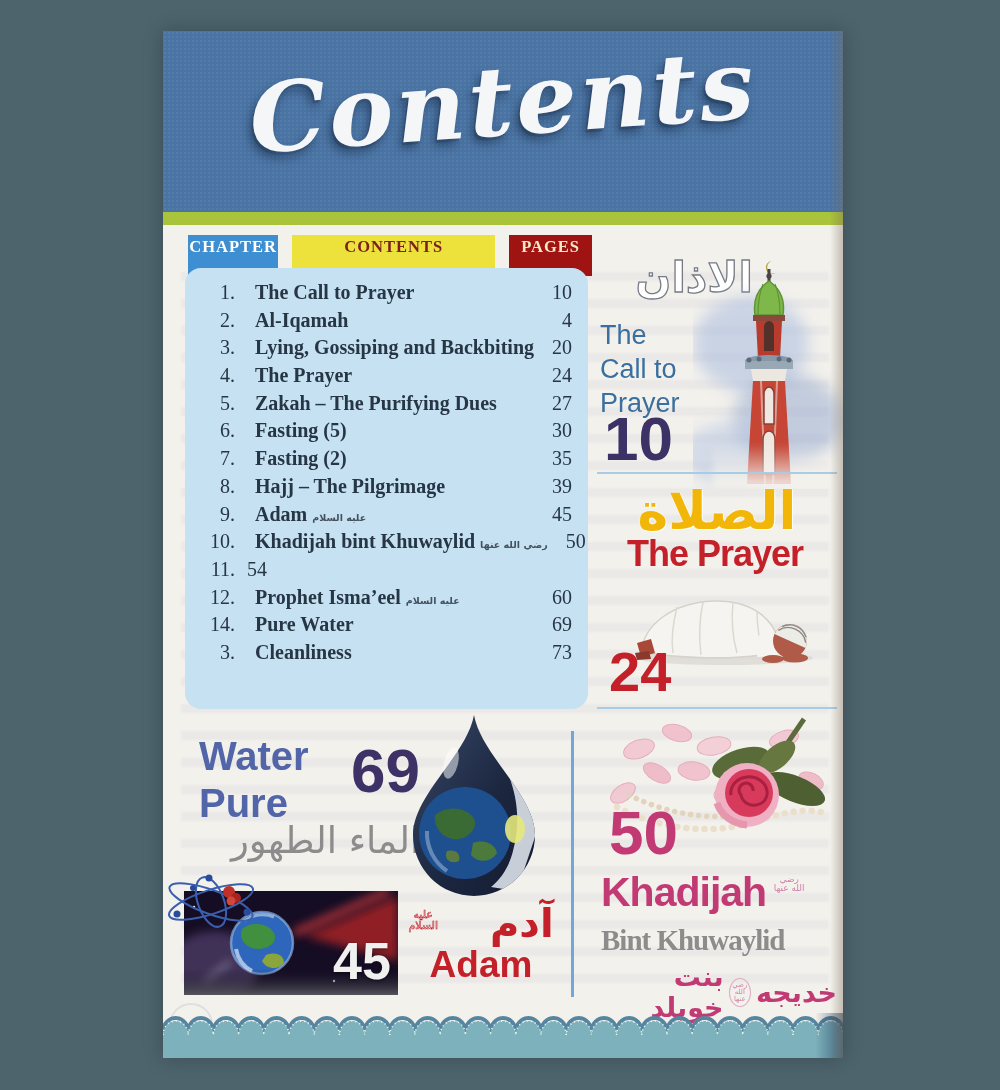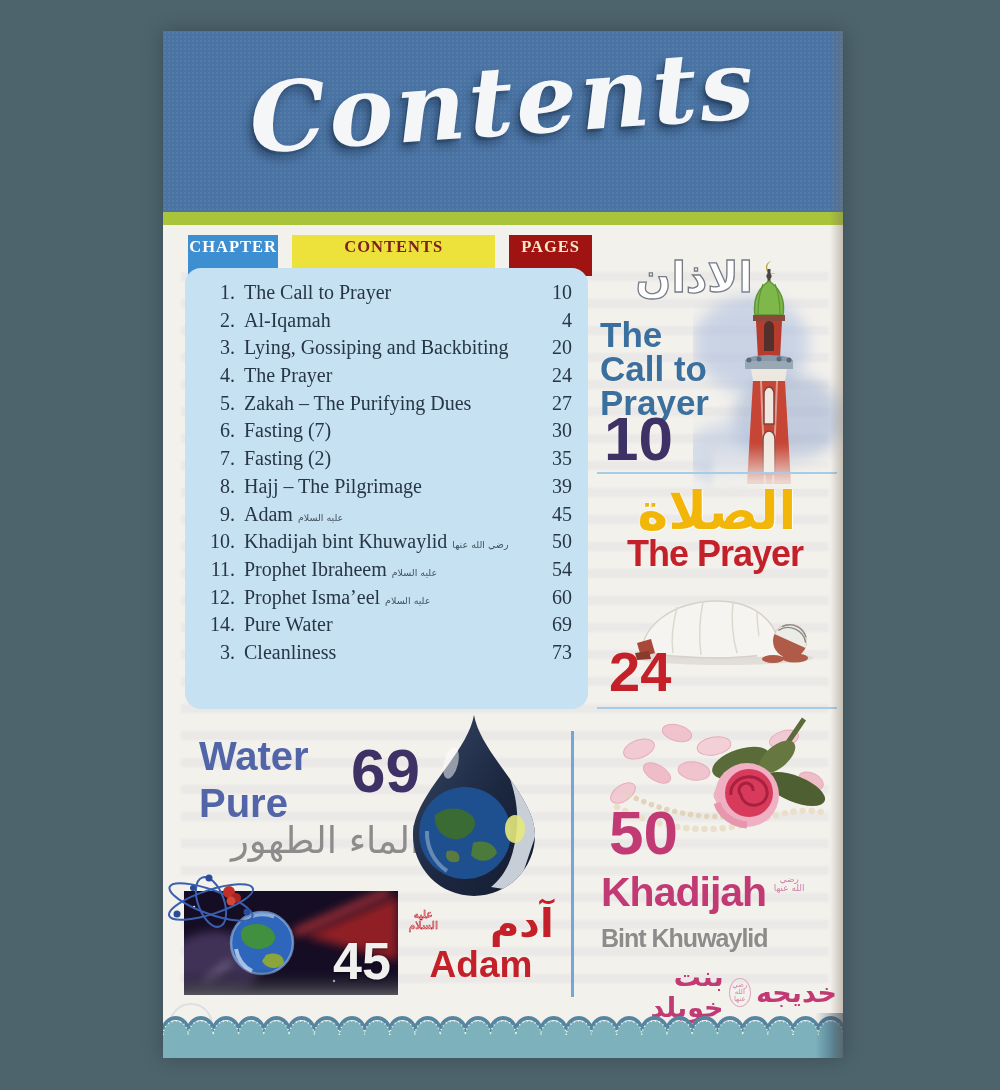--- a/index.html
+++ b/index.html
@@ -27,50 +27,50 @@
        text-align:center;letter-spacing:1px;gap:14px;}
   .cell-chapter{width:97px;background:var(--chapter_cell,#3e8ed2);color:#fff;}
   .cell-contents{width:218px;background:var(--contents_cell,#ece23b);color:var(--contents_text,#7c2020);}
   .cell-pages{width:89px;background:var(--pages_cell,#a01313);color:var(--pages_text,#f3e9c6);}
   
   .toc-panel{position:absolute;left:22px;top:237px;width:403px;height:441px;background:var(--panel_blue,#c6e1f2);
        border-radius:16px;padding:13px 0;box-sizing:border-box;overflow:hidden;}
   .toc-row{display:flex;align-items:baseline;height:27.7px;padding:0 16px 0 14px;
        font-family:"Liberation Serif",serif;font-size:20px;color:#273645;}
   .toc-num{width:36px;text-align:right;flex:none;}
-  .toc-title{flex:1;margin-left:9px;white-space:nowrap;}
+  .toc-title{flex:1;margin-left:20px;white-space:nowrap;font-weight:bold;}
   .toc-hon{font-family:"DejaVu Sans",sans-serif;font-size:9.5px;color:#44525e;margin-right:6px;}
   .toc-page{width:32px;text-align:right;flex:none;}
   
   .ar{font-family:"DejaVu Sans",sans-serif;direction:rtl;}
   .divider{position:absolute;left:434px;width:240px;height:2px;background:#a8cbe6;}
   .vdivider{position:absolute;left:408px;top:700px;width:3px;height:266px;background:#5b9bd5;opacity:.85;}
   
   .ar-adhan{position:absolute;left:430px;top:222px;width:160px;font-size:42px;font-weight:bold;
        color:#fff;-webkit-text-stroke:1.3px #767c85;letter-spacing:1px;}
-  .call-lines{position:absolute;left:437px;top:287px;font-size:35px;line-height:34px;font-weight:bold;
+  .call-lines{position:absolute;left:437px;top:287px;font-size:27px;line-height:34px;font-weight:normal;
        color:var(--accent_blue,#3a6f9e);}
   .num-indigo{font-weight:bold;color:var(--accent_indigo,#3d3166);}
   .num-10{position:absolute;left:441px;top:372px;font-size:62px;}
   .minaret{position:absolute;left:530px;top:228px;}
   
   .ar-salah{position:absolute;left:434px;top:450px;width:240px;text-align:center;font-size:52px;
        font-weight:bold;color:var(--accent_gold,#f2b608);text-shadow:0 0 2px #fff,1px 1px 0 #fff;}
   .prayer-title{position:absolute;left:426px;top:502px;width:252px;text-align:center;
        font-size:36px;font-weight:bold;color:var(--accent_red,#c3202a);letter-spacing:-1px;}
   .man{position:absolute;left:444px;top:534px;}
   .num-24{position:absolute;left:446px;top:608px;font-size:56px;font-weight:bold;color:var(--accent_red,#c3202a);}
   
   .rose{position:absolute;left:436px;top:680px;}
   .num-50{position:absolute;left:446px;top:766px;font-size:62px;font-weight:bold;color:var(--accent_magenta,#c13a74);}
   .khadijah-row{position:absolute;left:438px;top:838px;display:flex;align-items:flex-start;
        font-size:41px;font-weight:bold;color:var(--accent_magenta,#c13a74);letter-spacing:-1px;}
   .seal-en{font-family:"DejaVu Sans",sans-serif;display:inline-block;width:34px;font-size:9px;
        line-height:9px;text-align:center;color:#cf7fa8;margin:6px 0 0 6px;font-weight:normal;}
-  .khadijah-sub{position:absolute;left:438px;top:893px;font-size:25px;font-weight:bold;color:var(--gray_text,#8c8c8c);letter-spacing:-1px;}
+  .khadijah-sub{position:absolute;left:438px;top:893px;font-size:29px;font-weight:bold;color:var(--gray_text,#8c8c8c);letter-spacing:-1px;font-family:Liberation Serif, serif;}
   .khadijah-ar{position:absolute;left:438px;top:930px;width:236px;font-size:27px;font-weight:bold;
        color:var(--accent_magenta,#c13a74);display:flex;flex-direction:row-reverse;align-items:center;gap:5px;}
   .seal-ar{display:inline-block;width:22px;font-size:7px;line-height:7px;text-align:center;
        color:#cf7fa8;border:1px solid #e0aac4;border-radius:50%;padding:3px 0;font-weight:normal;}
   
   .pure-lines{position:absolute;left:36px;top:702px;font-size:40px;line-height:47px;font-weight:bold;
        color:var(--accent_blueviolet,#5165a8);}
   .num-69{position:absolute;left:188px;top:704px;font-size:62px;}
   .water-ar{position:absolute;left:28px;top:788px;font-size:37px;color:var(--gray_text,#8a8d92);margin-left:40px;}
   .drop{position:absolute;left:224px;top:680px;}
@@ -136,21 +136,21 @@
       </div>
 
       <div class="toc-row">
         <span class="toc-num">5.</span>
         <span class="toc-title"><span class="toc-title-text">Zakah – The Purifying Dues</span> </span>
         <span class="toc-page">27</span>
       </div>
 
       <div class="toc-row">
         <span class="toc-num">6.</span>
-        <span class="toc-title"><span class="toc-title-text">Fasting (7)</span> </span>
+        <span class="toc-title"><span class="toc-title-text">Fasting (5)</span> </span>
         <span class="toc-page">30</span>
       </div>
 
       <div class="toc-row">
         <span class="toc-num">7.</span>
         <span class="toc-title"><span class="toc-title-text">Fasting (2)</span> </span>
         <span class="toc-page">35</span>
       </div>
 
       <div class="toc-row">
@@ -166,21 +166,20 @@
       </div>
 
       <div class="toc-row">
         <span class="toc-num">10.</span>
         <span class="toc-title"><span class="toc-title-text">Khadijah bint Khuwaylid</span> <span class="toc-hon ar">رضي الله عنها</span></span>
         <span class="toc-page">50</span>
       </div>
 
       <div class="toc-row">
         <span class="toc-num">11.</span>
-        <span class="toc-title"><span class="toc-title-text">Prophet Ibraheem</span> <span class="toc-hon ar">عليه السلام</span></span>
         <span class="toc-page">54</span>
       </div>
 
       <div class="toc-row">
         <span class="toc-num">12.</span>
         <span class="toc-title"><span class="toc-title-text">Prophet Isma’eel</span> <span class="toc-hon ar">عليه السلام</span></span>
         <span class="toc-page">60</span>
       </div>
 
 

